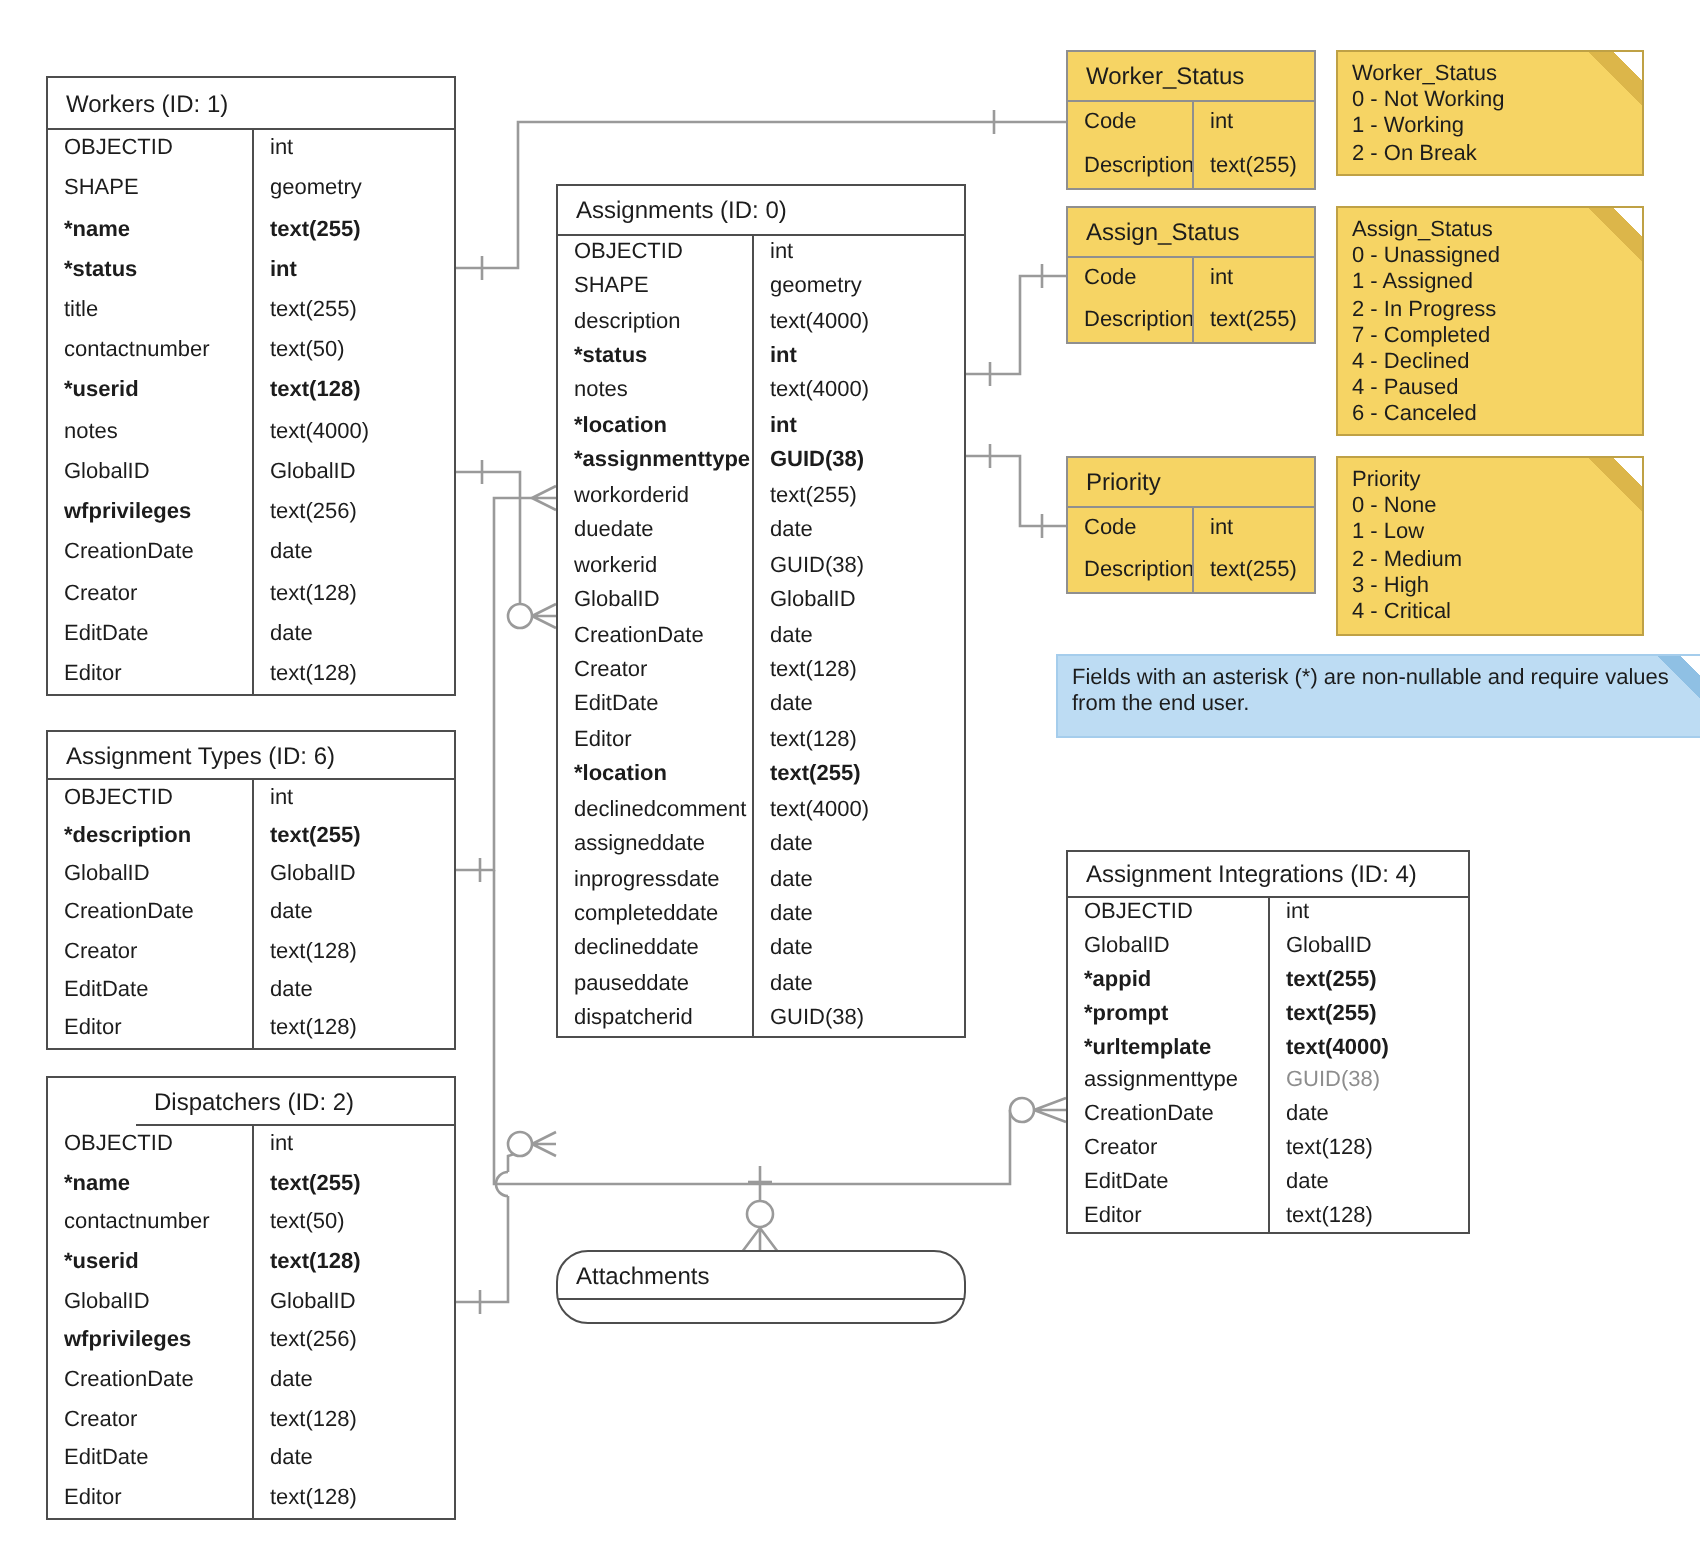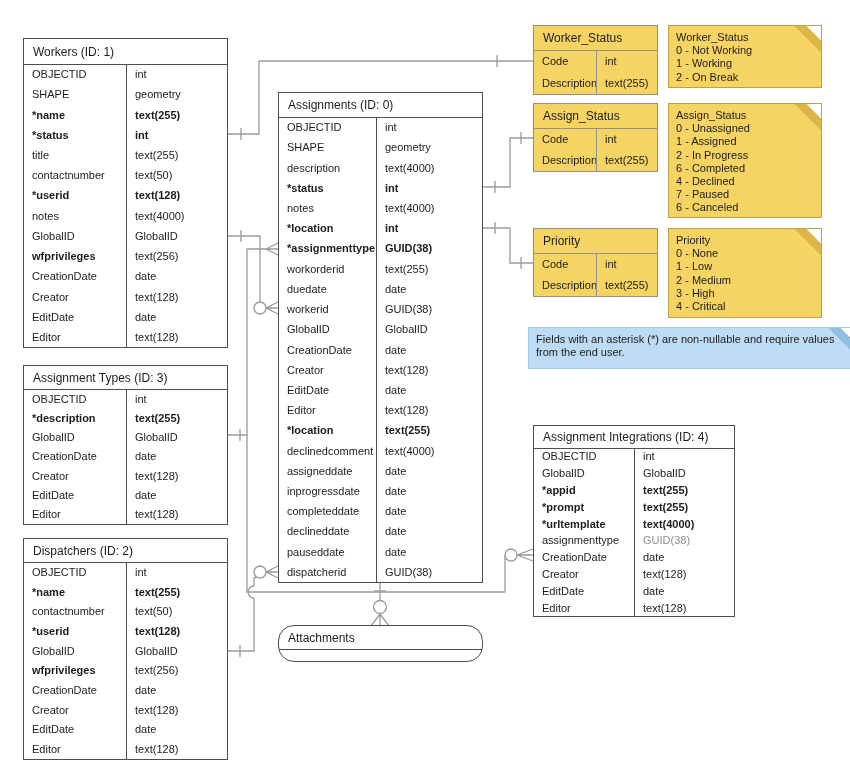--- a/index.html
+++ b/index.html
@@ -146,21 +146,21 @@
           <div class="cell ct">date</div>
         </div>
         <div class="row">
           <div class="cell cn">Editor</div>
           <div class="cell ct">text(128)</div>
         </div>
       </div>
     </div>
 
   <div class="table" style="left:23px;top:365px;width:205px;height:160px;--hh:23px;--c1:102px;">
-      <div class="hdr">Assignment Types (ID: 3)</div>
+      <div class="hdr">Assignment Types (ID: 6)</div>
       <div class="rows">
         <div class="row">
           <div class="cell cn">OBJECTID</div>
           <div class="cell ct">int</div>
         </div>
         <div class="row">
           <div class="cell cn bold">*description</div>
           <div class="cell ct bold">text(255)</div>
         </div>
         <div class="row">
@@ -179,21 +179,21 @@
           <div class="cell cn">EditDate</div>
           <div class="cell ct">date</div>
         </div>
         <div class="row">
           <div class="cell cn">Editor</div>
           <div class="cell ct">text(128)</div>
         </div>
       </div>
     </div>
 
-  <div class="table" style="left:23px;top:538px;width:205px;height:222px;--hh:23px;--c1:102px;">
+  <div class="table" style="left:23px;top:538px;width:205px;height:222px;padding-left:44px;--hh:23px;--c1:102px;">
       <div class="hdr">Dispatchers (ID: 2)</div>
       <div class="rows">
         <div class="row">
           <div class="cell cn">OBJECTID</div>
           <div class="cell ct">int</div>
         </div>
         <div class="row">
           <div class="cell cn bold">*name</div>
           <div class="cell ct bold">text(255)</div>
         </div>
@@ -225,21 +225,21 @@
           <div class="cell cn">EditDate</div>
           <div class="cell ct">date</div>
         </div>
         <div class="row">
           <div class="cell cn">Editor</div>
           <div class="cell ct">text(128)</div>
         </div>
       </div>
     </div>
 
-  <div class="table" style="left:278px;top:92px;width:205px;height:491px;--hh:24px;--c1:97px;">
+  <div class="table" style="left:278px;top:92px;width:205px;height:427px;--hh:24px;--c1:97px;">
       <div class="hdr">Assignments (ID: 0)</div>
       <div class="rows">
         <div class="row">
           <div class="cell cn">OBJECTID</div>
           <div class="cell ct">int</div>
         </div>
         <div class="row">
           <div class="cell cn">SHAPE</div>
           <div class="cell ct">geometry</div>
         </div>
@@ -433,23 +433,23 @@
       <div>0 - Not Working</div>
       <div>1 - Working</div>
       <div>2 - On Break</div>
     </div>
 
   <div class="note yellow" style="left:668px;top:103px;width:154px;height:115px;">
       <div>Assign_Status</div>
       <div>0 - Unassigned</div>
       <div>1 - Assigned</div>
       <div>2 - In Progress</div>
-      <div>6 - Completed</div>
+      <div>7 - Completed</div>
       <div>4 - Declined</div>
-      <div>7 - Paused</div>
+      <div>4 - Paused</div>
       <div>6 - Canceled</div>
     </div>
 
   <div class="note yellow" style="left:668px;top:228px;width:154px;height:90px;">
       <div>Priority</div>
       <div>0 - None</div>
       <div>1 - Low</div>
       <div>2 - Medium</div>
       <div>3 - High</div>
       <div>4 - Critical</div>

